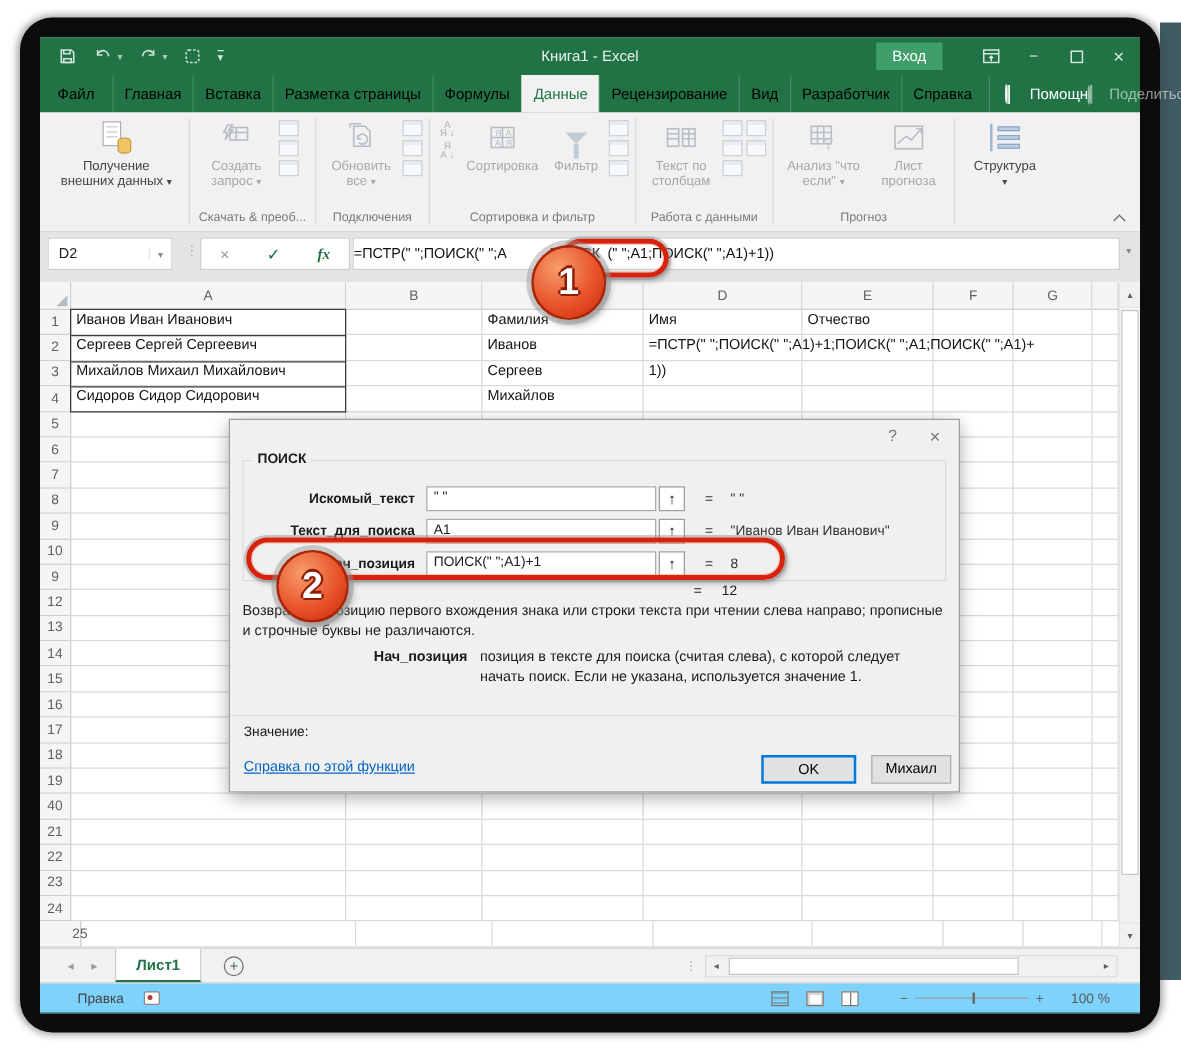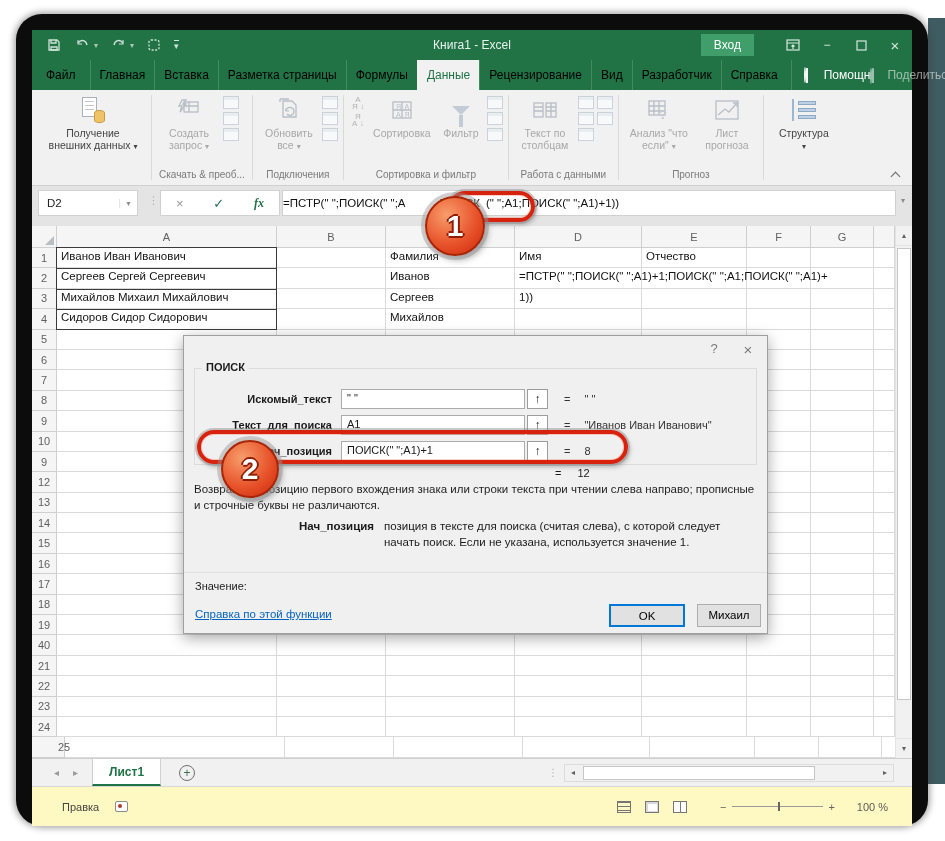--- a/index.html
+++ b/index.html
@@ -103,21 +103,21 @@
   .snav { display:flex; align-items:center; gap:14px; padding:0 14px 0 22px; color:#9a9a9a; font-size:10px; }
   .stab { background:#fff; color:#217346; font-weight:bold; padding:0 16px; display:flex; align-items:center; border-left:1px solid #d0d0d0; border-right:1px solid #d0d0d0; border-bottom:2px solid #217346; }
   .newsheet { width:16px; height:16px; border:1px solid #6f6f6f; border-radius:50%; color:#3c6e52; font-size:12px; line-height:14px; text-align:center; align-self:center; margin-left:18px; }
   .hsplit { margin-left:auto; align-self:center; color:#b0b0b0; font-size:10px; padding-right:6px; }
   .hscroll { align-self:center; display:flex; align-items:center; height:18px; width:330px; background:#f1f1f1; border:1px solid #dcdcdc; margin-right:18px; }
   .hs-btn { width:16px; height:100%; display:flex; align-items:center; justify-content:center; color:#606060; font-size:8px; }
   .hs-track { flex:1; height:100%; position:relative; background:#eceuecec; }
   .hs-thumb { position:absolute; left:2px; top:1px; bottom:1px; width:232px; background:#fff; border:1px solid #c6c6c6; }
 
   
-  .statusbar { position:absolute; top:756px; left:0; right:0; height:40px; background:#fef9c3; border-top:1px solid #d6d6d6; display:flex; align-items:center; font-size:11px; color:#444; }
+  .statusbar { position:absolute; top:756px; left:0; right:0; height:24px; background:#7dd3fc; border-top:1px solid #d6d6d6; display:flex; align-items:center; font-size:11px; color:#444; }
   .smode { margin-left:30px; }
   .macroicon { width:13px; height:11px; border:1px solid #8a8a8a; border-radius:2px; margin-left:16px; position:relative; background:#fdfdfd; }
   .macroicon::after { content:""; position:absolute; left:2px; top:2px; width:4px; height:4px; background:#b23c2e; border-radius:50%; }
   .views { position:absolute; left:585px; display:flex; gap:14px; }
   .vicon { width:14px; height:12px; border:1px solid #777; background:
      linear-gradient(#777 0 1px, transparent 1px) 0 4px/100% 4px repeat-y; }
   .vicon.v2 { background:linear-gradient(#fff,#fff) 2px 2px/9px 7px no-repeat, #d9d9d9; }
   .vicon.v3 { background:linear-gradient(#777,#777) 6px 0/1px 100% no-repeat, #fdfdfd; }
   .zoomctl { position:absolute; left:688px; display:flex; align-items:center; gap:6px; color:#666; width:115px; }
   .ztrack { flex:1; height:1px; background:#9a9a9a; position:relative; }

